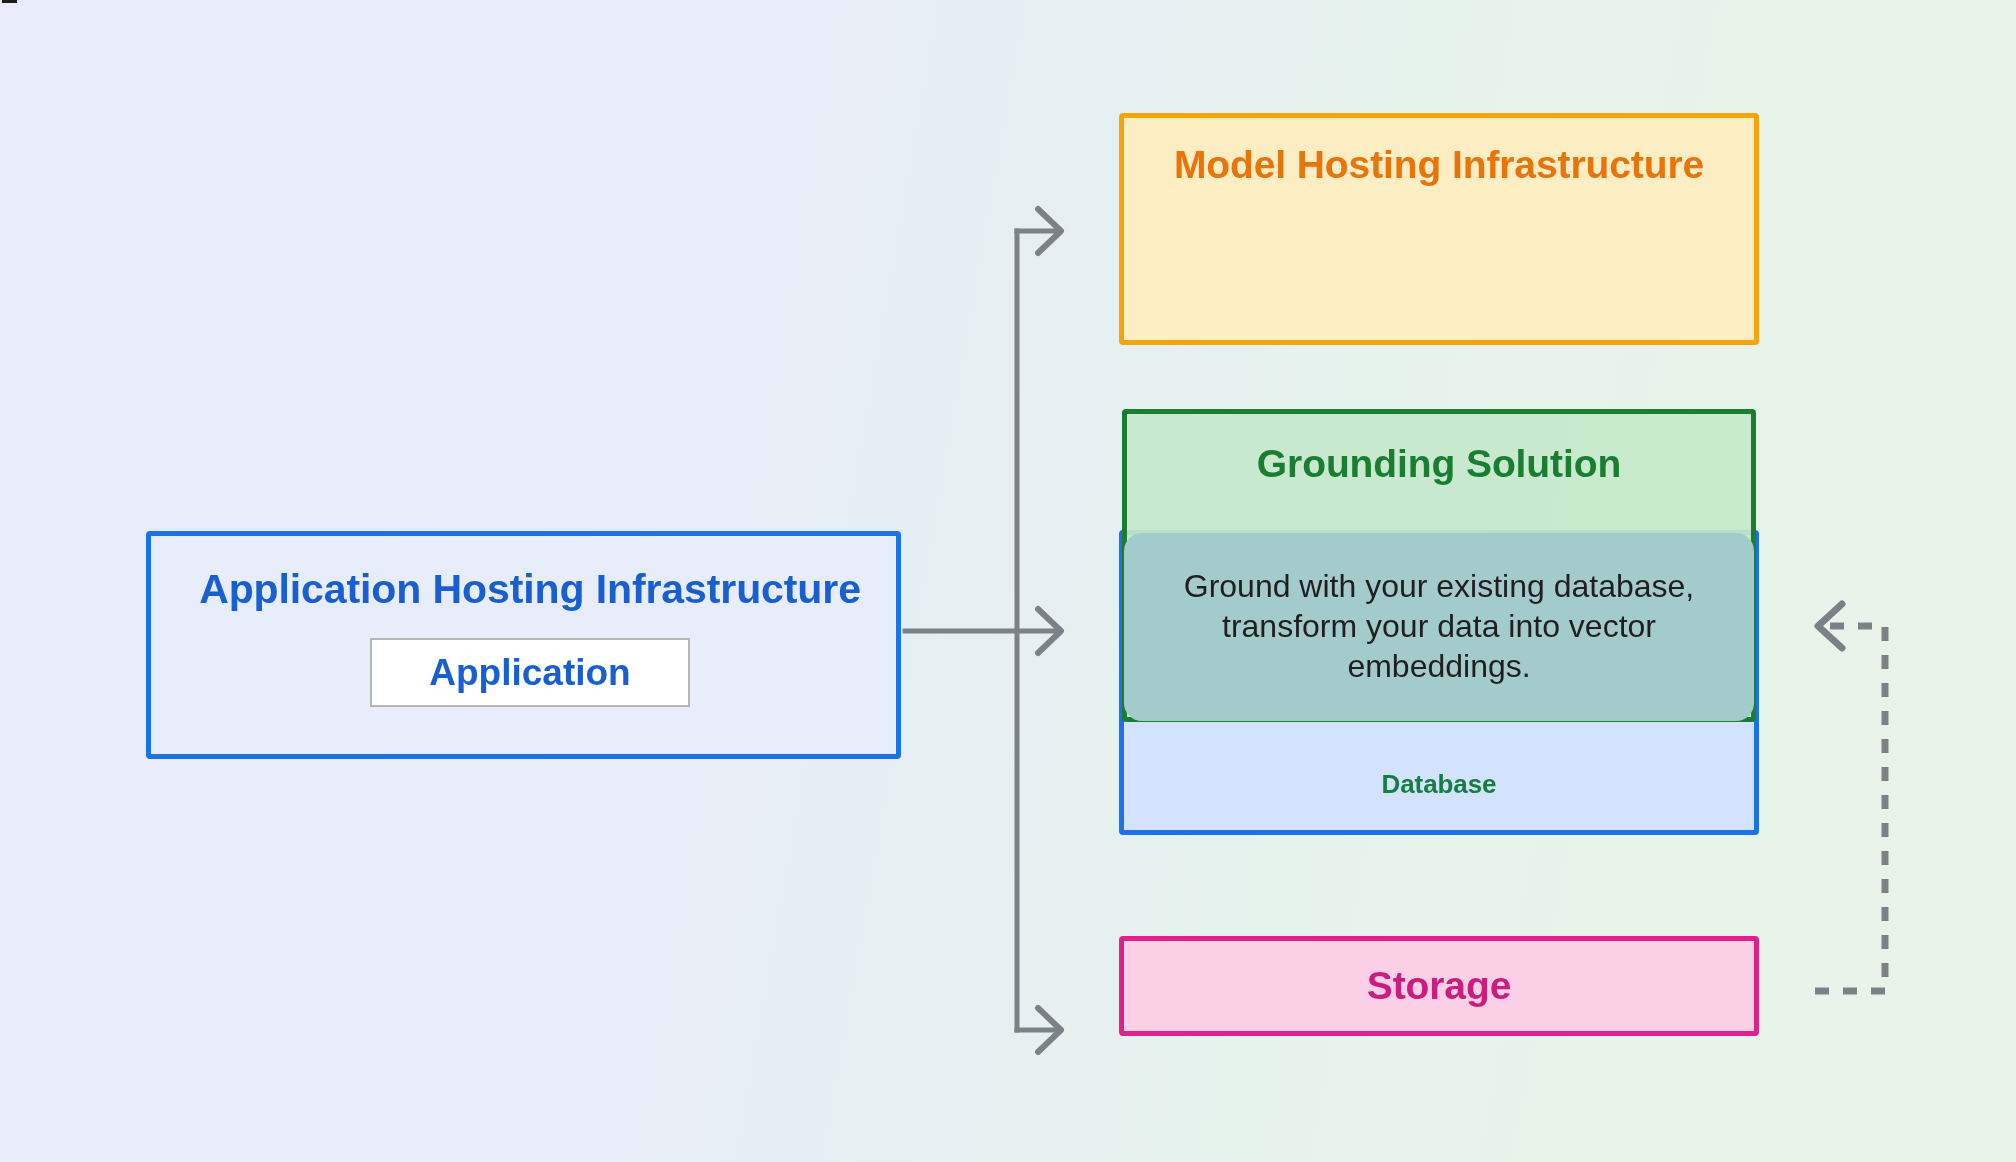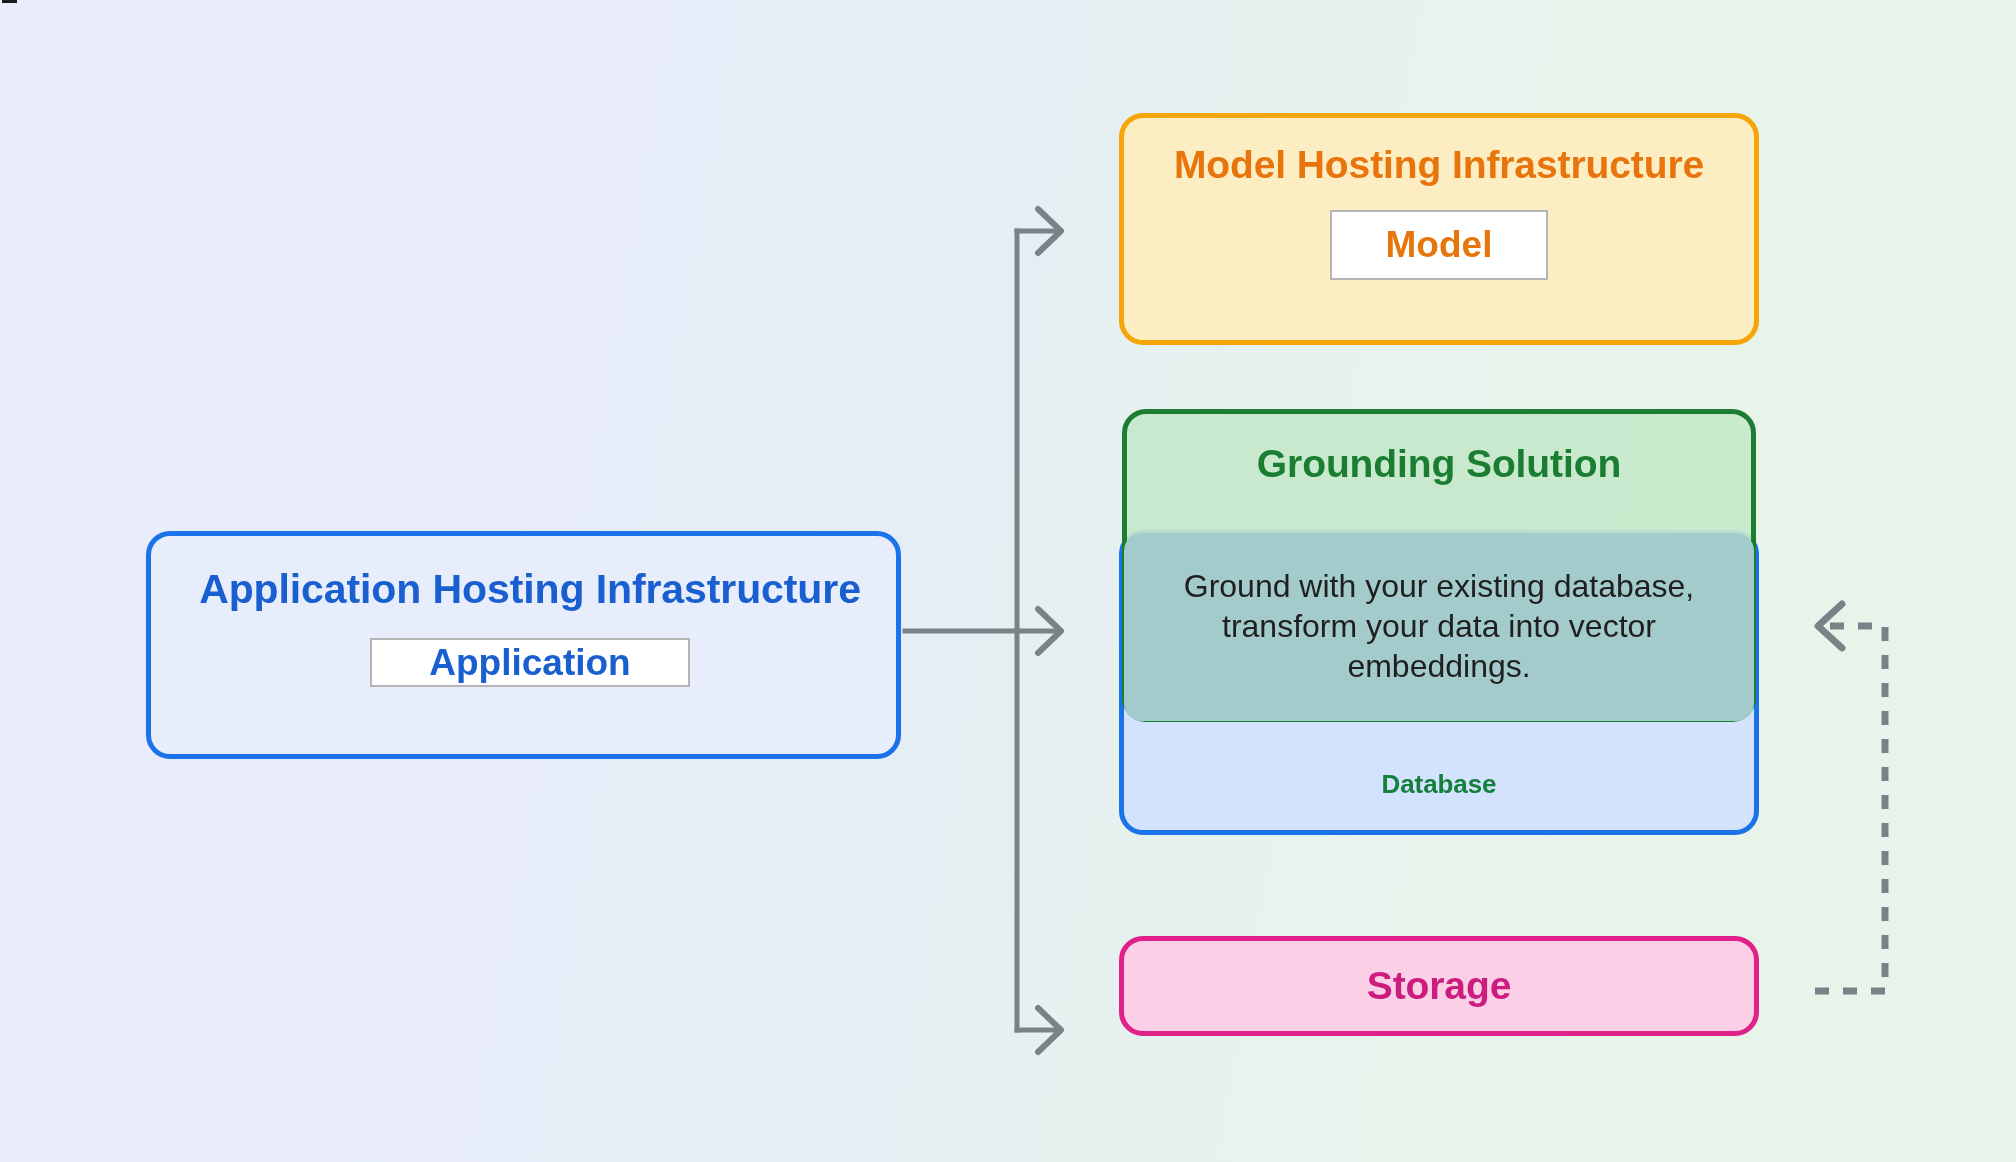--- a/index.html
+++ b/index.html
@@ -22,21 +22,21 @@
   }
 
   
   #tl-artifact {
     position:absolute; left:2px; top:0px;
     width:15px; height:3px; background:#1b1b1b;
   }
 
   .node {
     position:absolute;
-    border-radius:24px;
+    border-radius:4px;
     display:flex;
     flex-direction:column;
     align-items:center;
   }
   .node-title {
     font-weight:bold;
     letter-spacing:-0.1px;
     white-space:nowrap;
   }
   .inner-box {
@@ -54,21 +54,21 @@
     width:755px; height:228px;
     background:#e8edfb;
     border:5px solid #1a73e8;
     justify-content:flex-start;
     padding-top:30px;
     padding-left:13px;
   }
   #app-host .node-title { font-size:41px; color:#1a5fd0; }
   #app-host .inner-box {
     margin-top:25px;
-    width:320px; height:49px;
+    width:320px; height:69px;
     font-size:37px; color:#1a5fd0;
   }
 
   
   #model-host {
     left:1119px; top:113px;
     width:640px; height:232px;
     background:#fcedc2;
     border:5px solid #f5a509;
     justify-content:flex-start;
@@ -150,21 +150,20 @@
 
   <div id="tl-artifact"></div>
 
   <div class="node" id="app-host">
     <div class="node-title">Application Hosting Infrastructure</div>
     <div class="inner-box">Application</div>
   </div>
 
   <div class="node" id="model-host">
     <div class="node-title">Model Hosting Infrastructure</div>
-    <div class="inner-box">Model</div>
   </div>
 
   <div class="node" id="database">
     <div class="node-title">Database</div>
   </div>
 
   <div class="node" id="grounding">
     <div class="node-title">Grounding Solution</div>
   </div>
 

